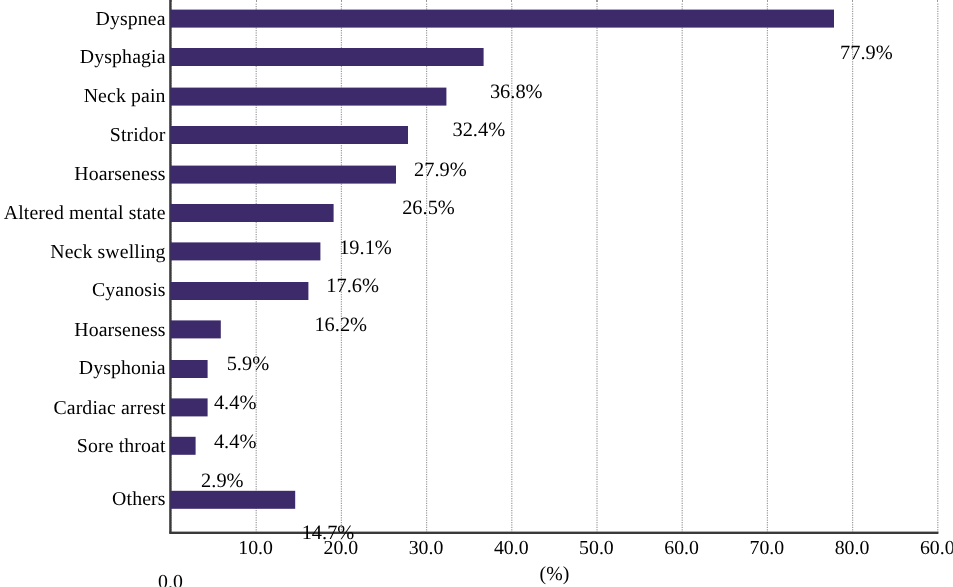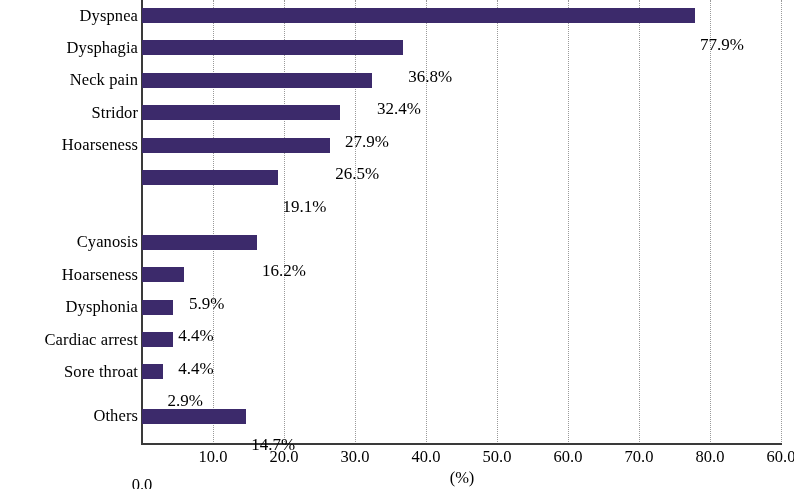--- a/index.html
+++ b/index.html
@@ -164,22 +164,28 @@
         <div class="cat-label">Stridor</div>
         <div class="bar" style="width: 198.09px; background: rgb(60, 42, 107);"></div>
         <div class="val-label" style="left: 345.09px;">27.9%</div>
       </div>
       <div class="row" style="top: 137.6px;">
         <div class="cat-label">Hoarseness</div>
         <div class="bar" style="width: 188.15px; background: rgb(60, 42, 107);"></div>
         <div class="val-label" style="left: 335.15px;">26.5%</div>
       </div>
       <div class="row" style="top: 170px;">
+        <div class="cat-label">Altered mental state</div>
         <div class="bar" style="width: 135.61px; background: rgb(60, 42, 107);"></div>
         <div class="val-label" style="left: 282.61px;">19.1%</div>
+      </div>
+      <div class="row" style="top: 202.4px;">
+        <div class="cat-label">Neck swelling</div>
+        <div class="bar" style="width: 124.96px; background: rgb(60, 42, 107);"></div>
+        <div class="val-label" style="left: 271.96px;">17.6%</div>
       </div>
       <div class="row" style="top: 234.8px;">
         <div class="cat-label">Cyanosis</div>
         <div class="bar" style="width: 115.02px; background: rgb(60, 42, 107);"></div>
         <div class="val-label" style="left: 262.02px;">16.2%</div>
       </div>
       <div class="row" style="top: 267.2px;">
         <div class="cat-label">Hoarseness</div>
         <div class="bar" style="width: 41.89px; background: rgb(60, 42, 107);"></div>
         <div class="val-label" style="left: 188.89px;">5.9%</div>

